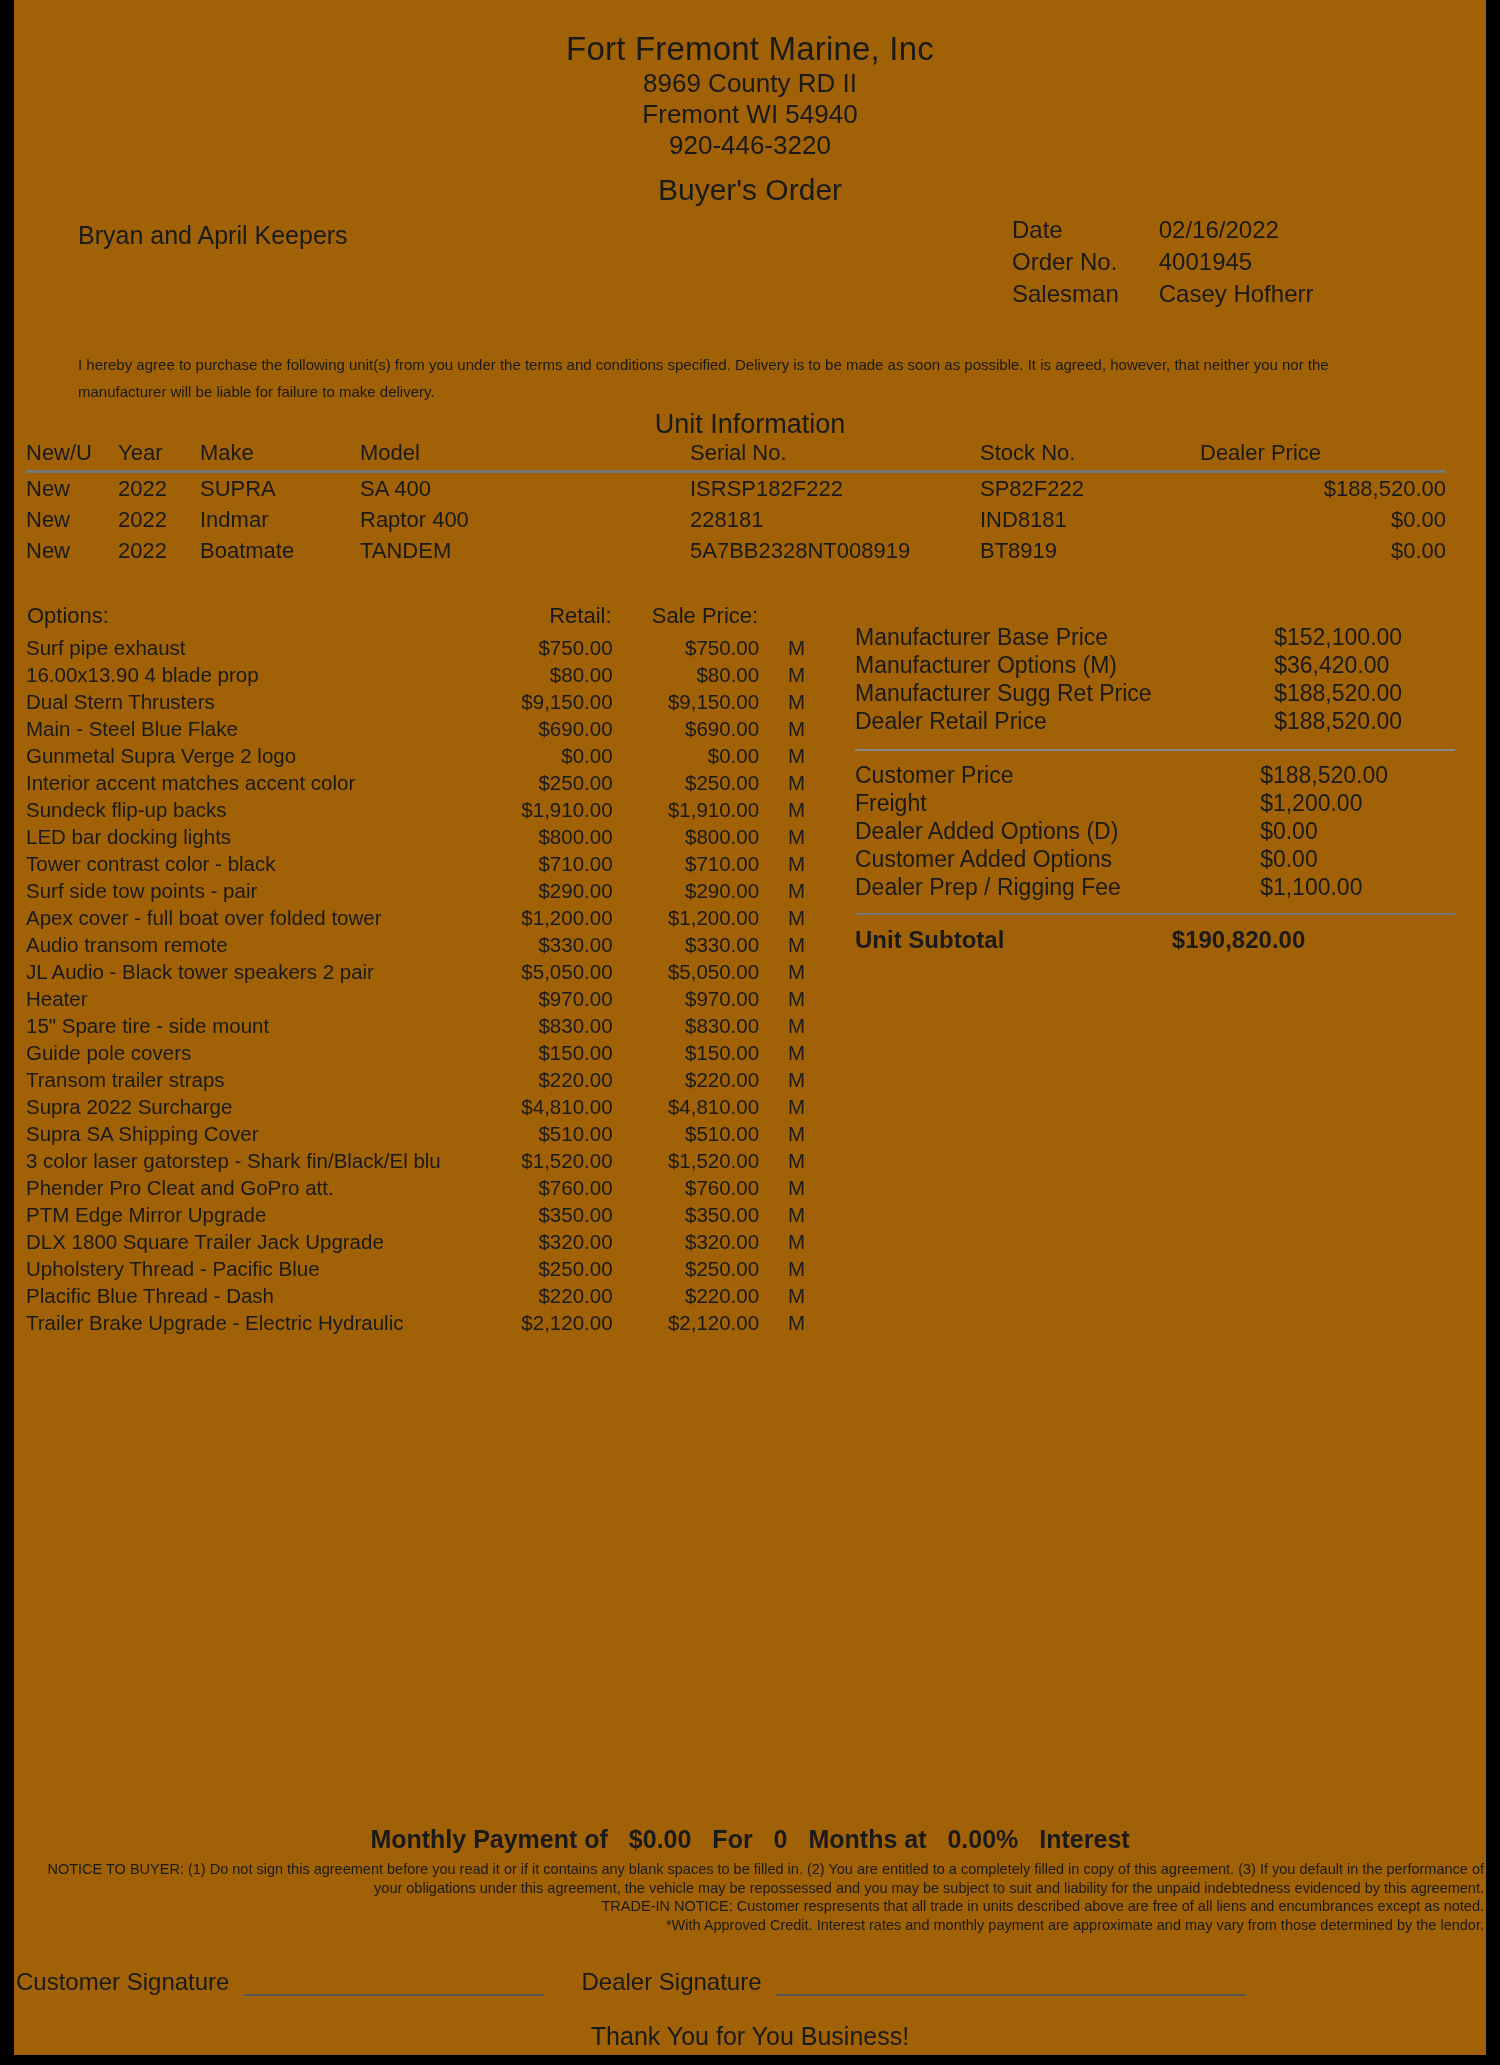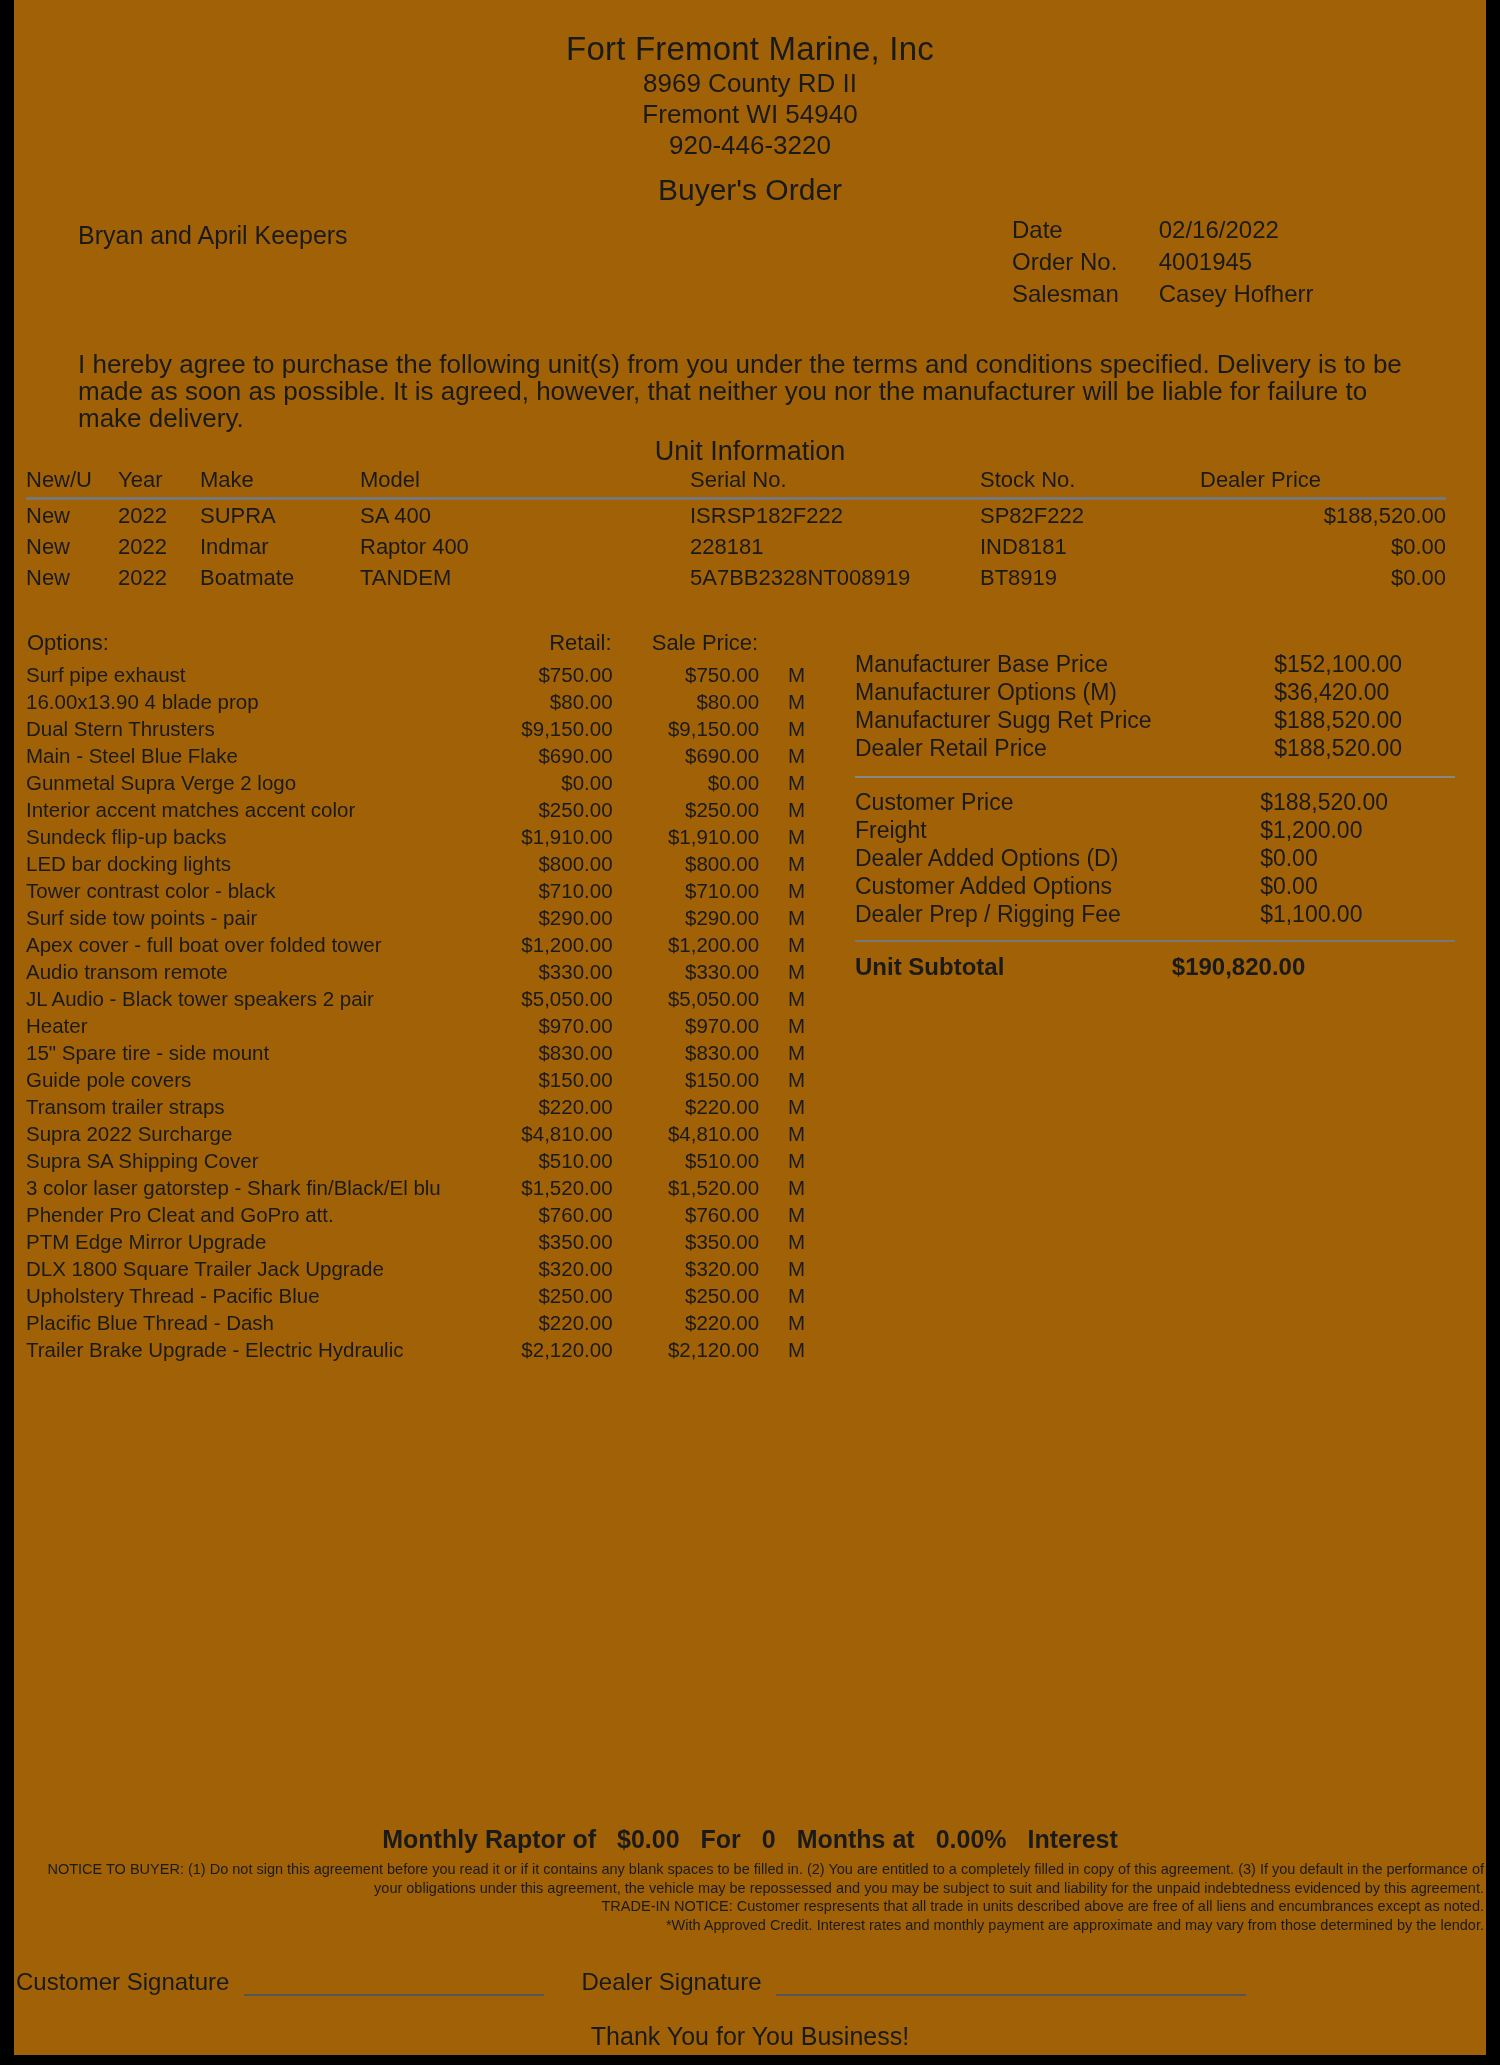--- a/index.html
+++ b/index.html
@@ -75,21 +75,21 @@
     font-size: 24px;
     line-height: 30px;
   }
   .meta-table td { font-size: 24px; padding: 0; vertical-align: top; }
   .meta-label { padding-right: 38px !important; white-space: nowrap; }
 
   
   .agreement {
     margin: 52px 0 0 78px;
     width: 1330px;
-    font-size: 26px;
+    font-size: 15px;
     line-height: 27px;
   }
 
   
   .section-title {
     text-align: center;
     font-size: 27px;
     margin-top: 4px;
   }
   table.unit {
@@ -515,21 +515,21 @@
           <td>Unit Subtotal</td>
           <td class="sv">$190,820.00</td>
         </tr>
       </tbody>
         </table>
     </div>
   </div>
 
   <div class="footer">
     <div class="pay-line">
-      <span>Monthly Raptor of</span>
+      <span>Monthly Payment of</span>
       <span>$0.00</span>
       <span>For</span>
       <span>0</span>
       <span>Months at</span>
       <span>0.00%</span>
       <span>Interest</span>
     </div>
     <div class="notice">
       <p>NOTICE TO BUYER: (1) Do not sign this agreement before you read it or if it contains any blank spaces to be filled in.  (2) You are entitled to a completely filled in copy of this agreement.  (3) If you default in the performance of your obligations under this agreement, the vehicle may be repossessed and you may be subject to suit and liability for the unpaid indebtedness evidenced by this agreement.</p>
       <p class="gap">TRADE-IN NOTICE:  Customer respresents that all trade in units described above are free of all liens and encumbrances except as noted.</p>

